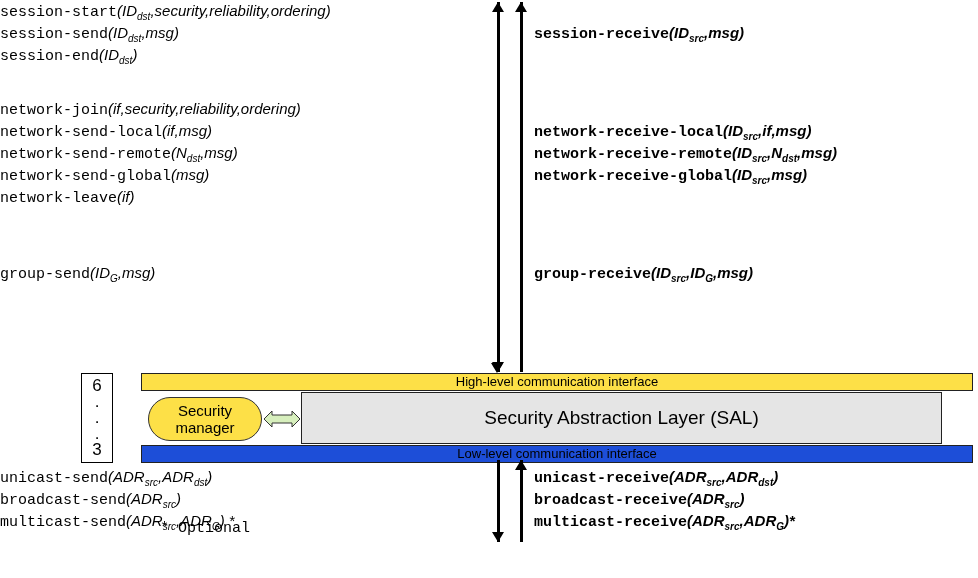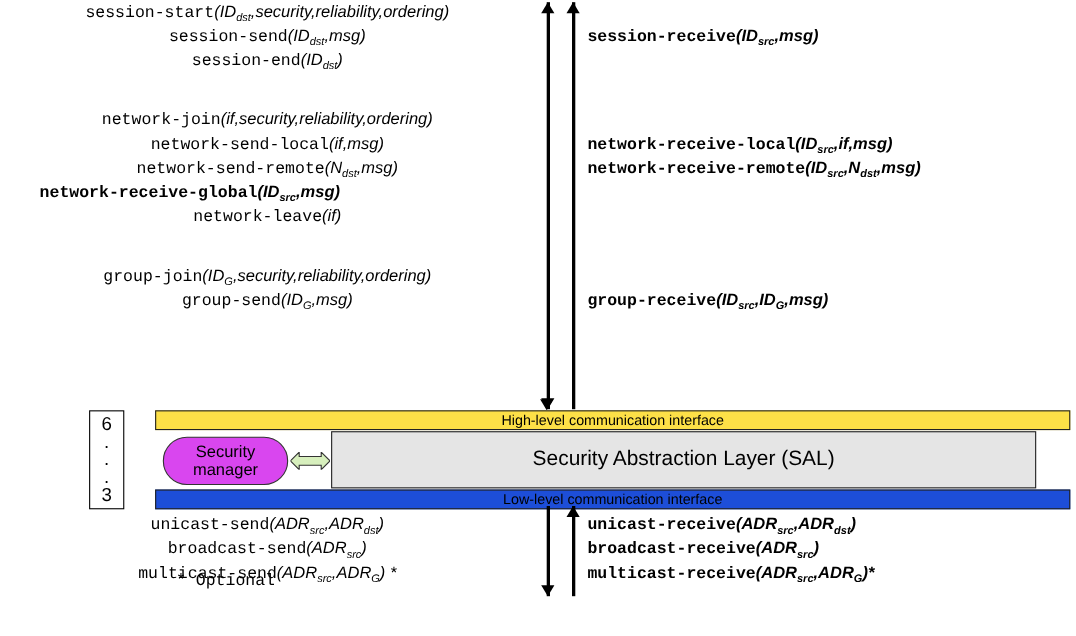--- a/index.html
+++ b/index.html
@@ -21,21 +21,21 @@
   .sub { font-size: 10px; vertical-align: sub; font-style: italic; font-family: Arial, sans-serif; }
 
   .api-row {
     position: absolute;
     width: 100%;
     height: 20px;
     display: flex;
   }
   .api-left {
     width: 498px;
-    text-align: center;
+    text-align: left;
     padding-right: 12px;
     white-space: nowrap;
   }
   .api-right {
     flex: 1;
     text-align: left;
     padding-left: 36px;
     white-space: nowrap;
     font-weight: bold;
   }
@@ -161,21 +161,21 @@
     font-size: 13px;
     line-height: 16px;
   }
 
   .security-manager {
     position: absolute;
     left: 148px;
     top: 397px;
     width: 114px;
     height: 44px;
-    background: #d946ef;
+    background: #fde047;
     border: 1px solid #333;
     border-radius: 22px;
     text-align: center;
     font-family: Arial, sans-serif;
     font-size: 15px;
     line-height: 17px;
     padding-top: 4px;
   }
   .double-arrow {
     position: absolute;
@@ -233,29 +233,29 @@
 </div>
 <div class="api-row" style="top:122px">
   <div class="api-left"><span class="mono">network-send-local</span><span class="italic">(if,msg)</span></div>
   <div class="api-right"><span class="mono">network-receive-local</span><span class="italic">(ID</span><span class="sub">src</span><span class="italic">,if,msg)</span></div>
 </div>
 <div class="api-row" style="top:144px">
   <div class="api-left"><span class="mono">network-send-remote</span><span class="italic">(N</span><span class="sub">dst</span><span class="italic">,msg)</span></div>
   <div class="api-right"><span class="mono">network-receive-remote</span><span class="italic">(ID</span><span class="sub">src</span><span class="italic">,N</span><span class="sub">dst</span><span class="italic">,msg)</span></div>
 </div>
 <div class="api-row" style="top:166px">
+  <div class="api-left"><span class="mono">network-send-global</span><span class="italic">(msg)</span></div>
   <div class="api-right"><span class="mono">network-receive-global</span><span class="italic">(ID</span><span class="sub">src</span><span class="italic">,msg)</span></div>
 </div>
 <div class="api-row" style="top:188px">
   <div class="api-left"><span class="mono">network-leave</span><span class="italic">(if)</span></div>
   <div class="api-right"></div>
 </div>
 
 <div class="api-row" style="top:242px">
-  <div class="api-left"><span class="mono">group-join</span><span class="italic">(ID</span><span class="sub">G</span><span class="italic">,security,reliability,ordering)</span></div>
   <div class="api-right"></div>
 </div>
 <div class="api-row" style="top:264px">
   <div class="api-left"><span class="mono">group-send</span><span class="italic">(ID</span><span class="sub">G</span><span class="italic">,msg)</span></div>
   <div class="api-right"><span class="mono">group-receive</span><span class="italic">(ID</span><span class="sub">src</span><span class="italic">,ID</span><span class="sub">G</span><span class="italic">,msg)</span></div>
 </div>
 <div class="api-row" style="top:286px">
   <div class="api-right"></div>
 </div>
 

